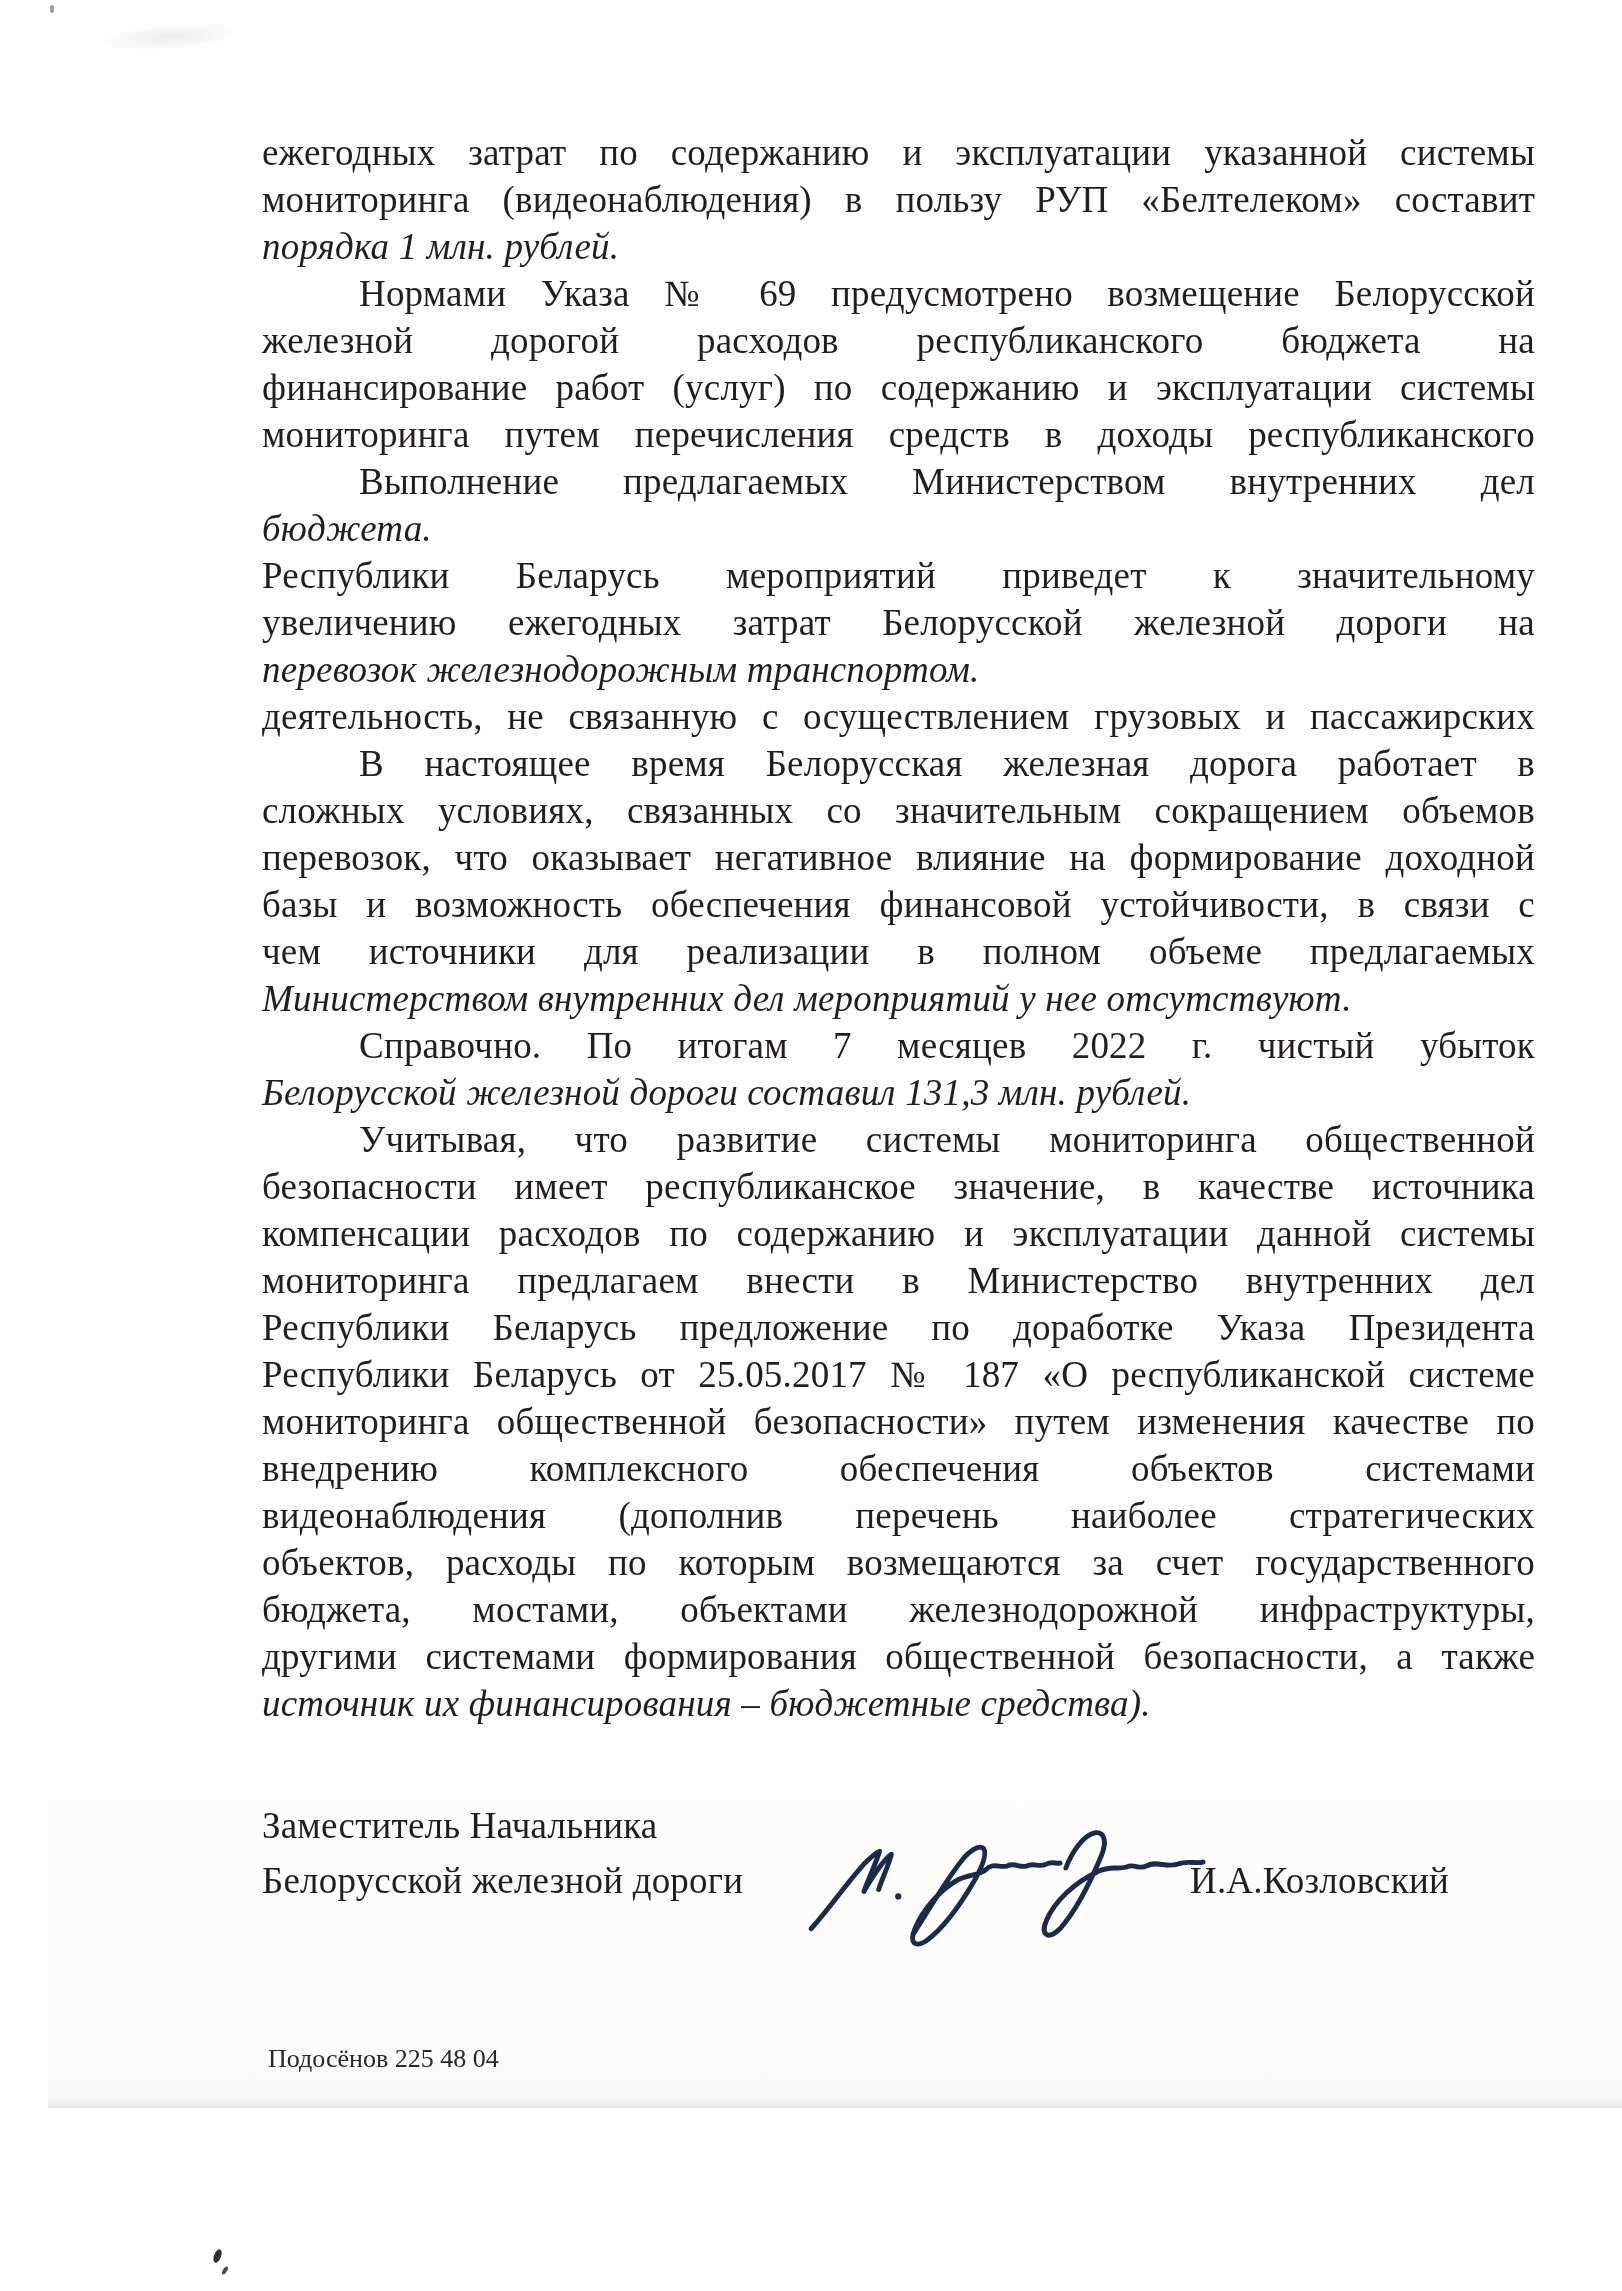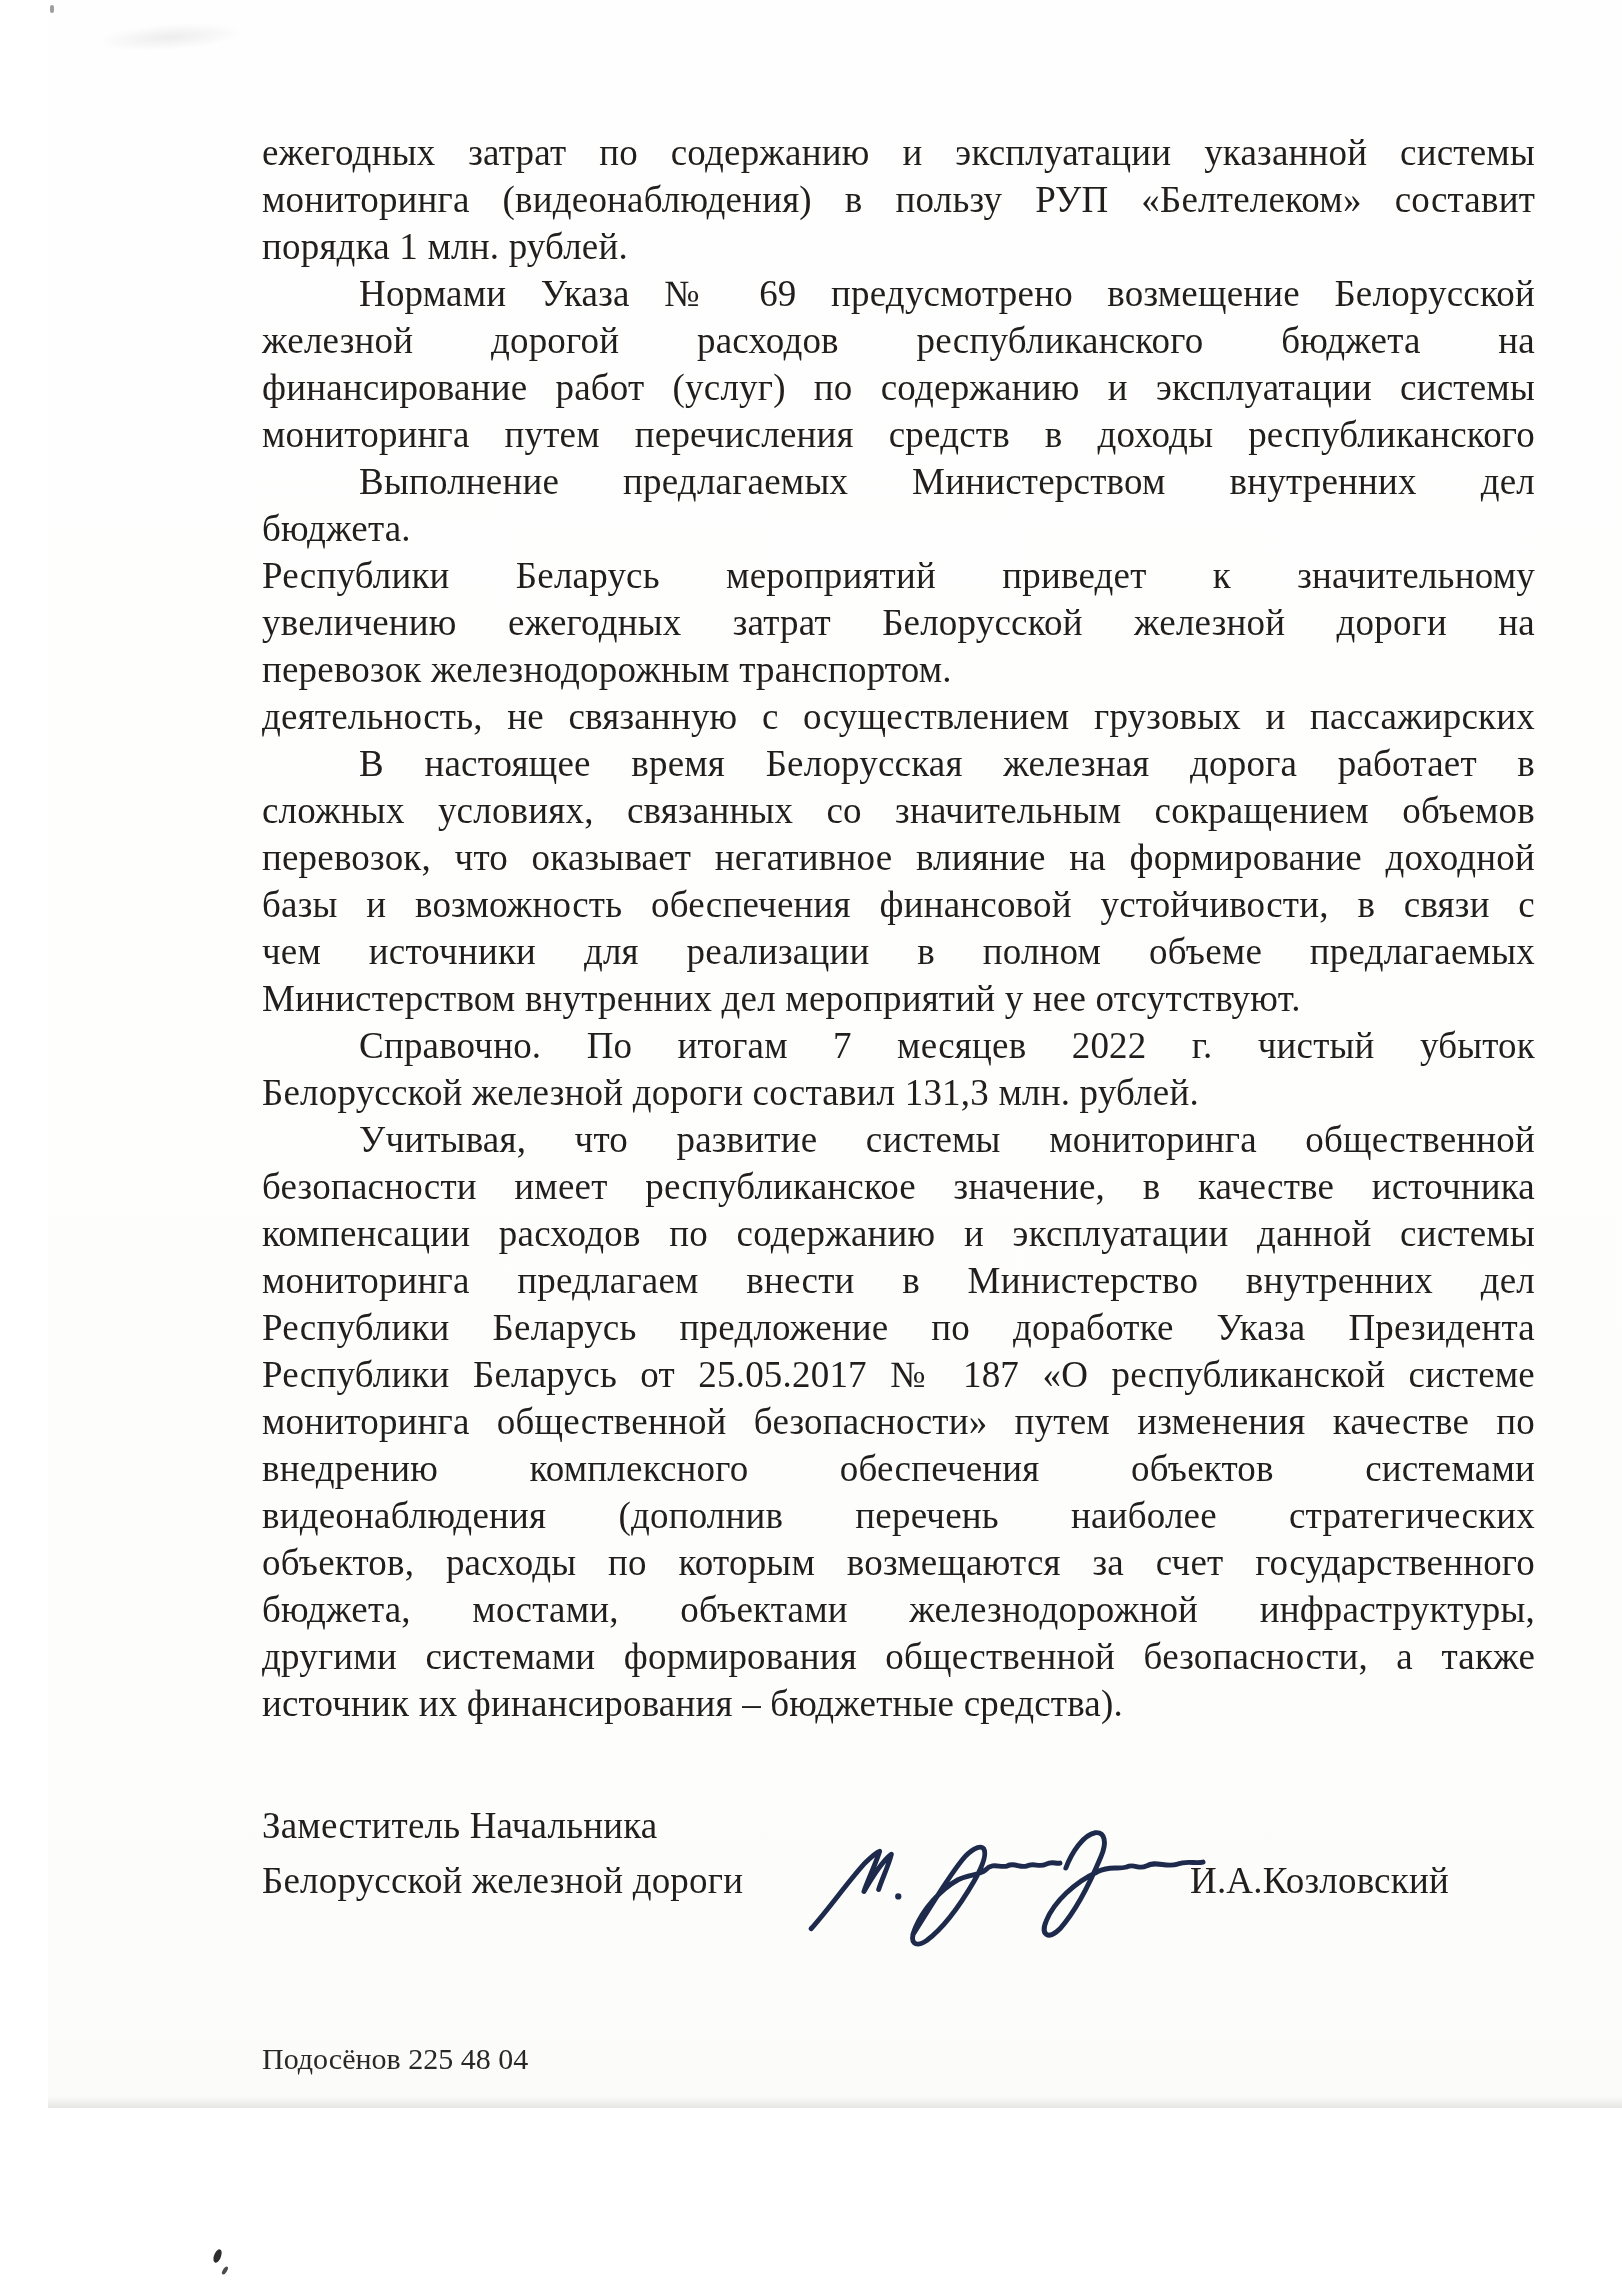--- a/index.html
+++ b/index.html
@@ -50,21 +50,21 @@
     position: absolute;
     left: 214px; top: 129px; width: 1273px;
     font-size: 37px; line-height: 47px;
     letter-spacing: 0.2px;
   }
   .line {
     text-align: justify;
     text-align-last: justify;
     white-space: normal;
   }
-  .line.last { text-align-last: left; }
+  .line.last { text-align-last: left; font-style: italic; }
   .line.indent { padding-left: 97px; }
   .line.italic { }
 
   
   .sig-block {
     position: absolute;
     left: 214px; top: 1798px; width: 1273px;
     font-size: 37px; line-height: 55px;
     letter-spacing: 0.2px;
   }
@@ -73,22 +73,22 @@
     position: absolute; left: 928px; top: 55px;
     line-height: 55px; white-space: nowrap;
   }
   .signature-svg {
     position: absolute; left: 541px; top: 20.6px;
     width: 412px; height: 147px;
   }
 
   
   .footer-line {
-    position: absolute; left: 214px; top: 2041px;
-    font-size: 30px; line-height: 35px;
+    position: absolute; left: 220px; top: 2041px;
+    font-size: 26px; line-height: 35px;
     color: #2a2825;
   }
 </style>
 </head>
 <body>
 
 <div class="page">
 
   <div class="letter-body">
       <div class="line">ежегодных затрат по содержанию и эксплуатации указанной системы</div>

